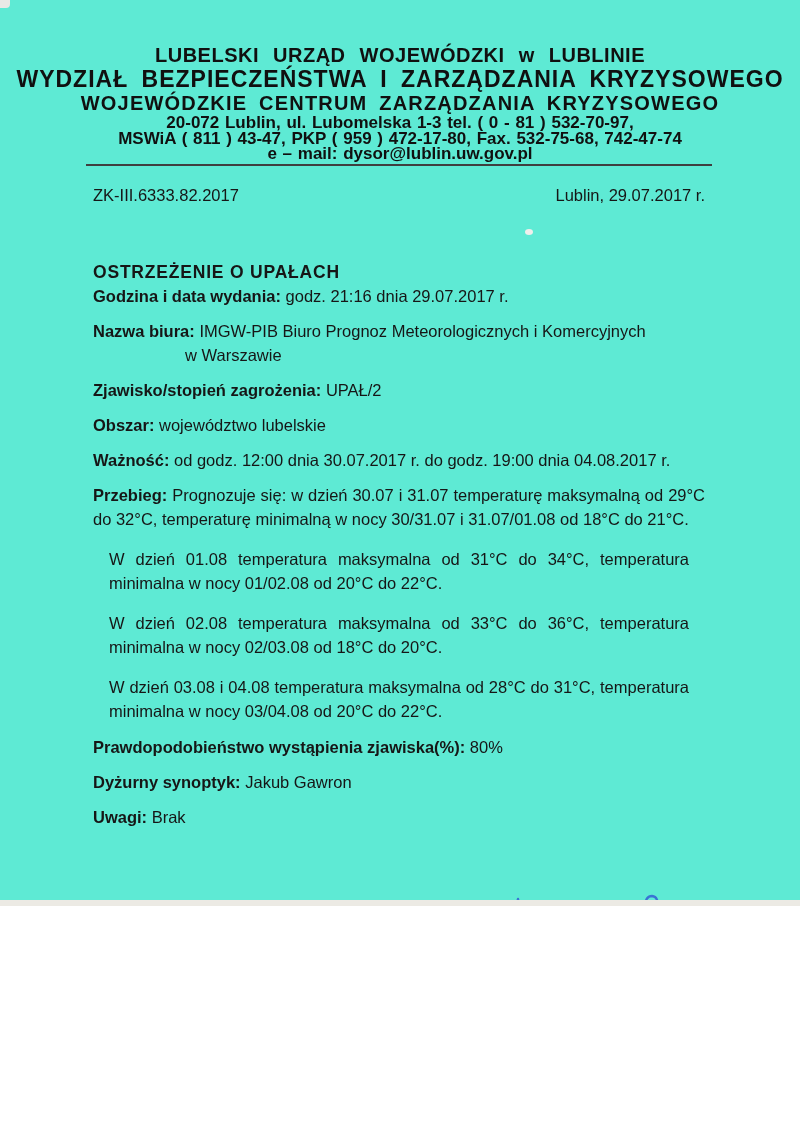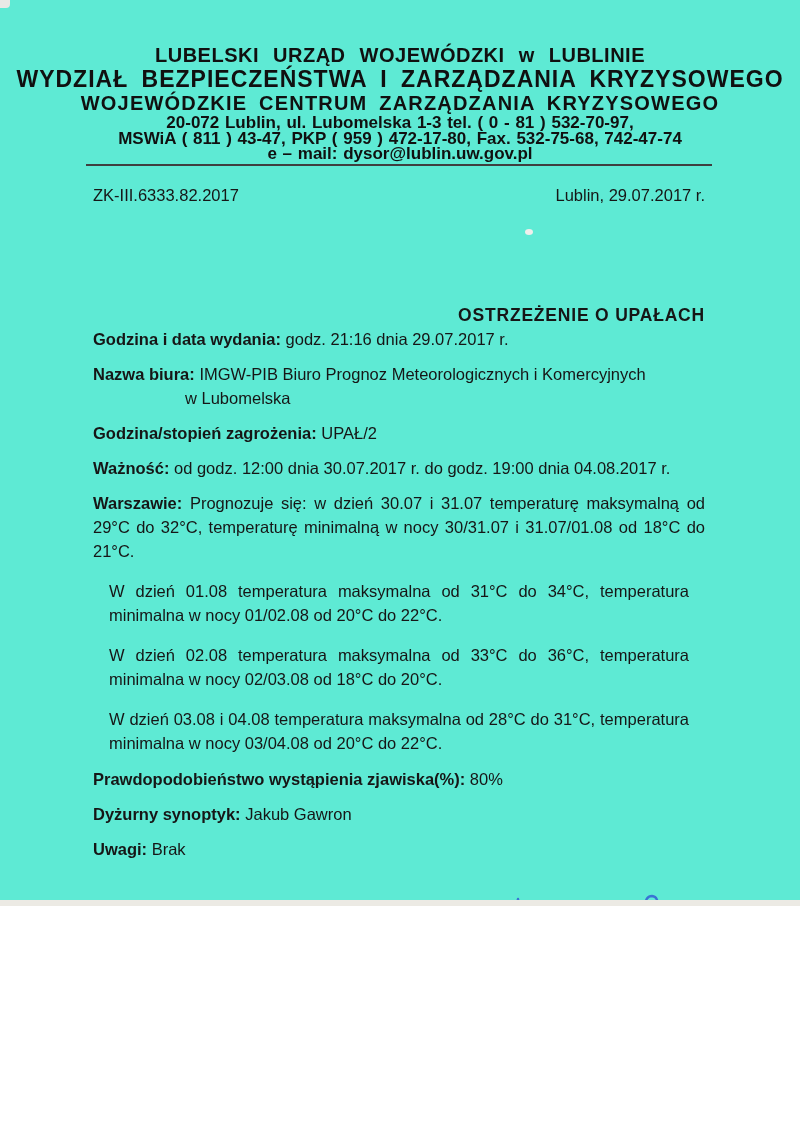--- a/index.html
+++ b/index.html
@@ -35,22 +35,22 @@
     margin: 2px 88px 0 86px;
   }
   
   .content { margin: 0 95px 0 93px; font-size: 16.5px; line-height: 24px; }
   .ref-row {
     display: flex; justify-content: space-between;
     margin-top: 17px;
     gap: 44px;
   }
   .doc-title {
-    text-align: right; font-weight: bold; font-size: 17.5px;
-    letter-spacing: 0.8px; margin-top: 96px;
+    text-align: left; font-weight: bold; font-size: 17.5px;
+    letter-spacing: 0.8px; margin-top: 53px;
   }
   .first-field { margin-top: 50px; }
   p.field { margin: 0 0 11px 0; }
   p.course { margin: 16px; text-align: justify; }
   p.course-last { margin-bottom: 12px; }
   .justify { text-align: justify; }
   .hang { padding-left: 92px; text-indent: -92px; }
   strong { font-weight: bold; margin-top: 44px; }
   
   .sig-block {
@@ -98,36 +98,40 @@
     <div class="doc-title">OSTRZEŻENIE O UPAŁACH</div>
 
     <p class="field first-field">
       <strong>Godzina i data wydania:</strong>
       <span>godz. 21:16 dnia 29.07.2017 r.</span>
     </p>
 
     <p class="field hang">
       <strong>Nazwa biura:</strong>
       <span>IMGW-PIB Biuro Prognoz Meteorologicznych i Komercyjnych</span><br>
-      <span>w Lubomelska</span>
+      <span>w Warszawie</span>
     </p>
 
     <p class="field">
-      <strong>Godzina/stopień zagrożenia:</strong>
+      <strong>Zjawisko/stopień zagrożenia:</strong>
       <span>UPAŁ/2</span>
     </p>
 
+    <p class="field">
+      <strong>Obszar:</strong>
+      <span>województwo lubelskie</span>
+    </p>
 
     <p class="field">
       <strong>Ważność:</strong>
       <span>od godz. 12:00 dnia 30.07.2017 r. do godz. 19:00 dnia 04.08.2017 r.</span>
     </p>
 
     <p class="field justify" style="margin-bottom:0">
-      <strong>Warszawie:</strong>
+      <strong>Przebieg:</strong>
       <span>Prognozuje się: w dzień 30.07 i 31.07 temperaturę maksymalną od 29°C do 32°C, temperaturę minimalną w nocy 30/31.07 i 31.07/01.08 od 18°C do 21°C.</span>
     </p>
     <p class="course">W dzień 01.08 temperatura maksymalna od 31°C do 34°C, temperatura minimalna w nocy 01/02.08 od 20°C do 22°C.</p>
     <p class="course">W dzień 02.08 temperatura maksymalna od 33°C do 36°C, temperatura minimalna w nocy 02/03.08 od 18°C do 20°C.</p>
     <p class="course course-last">W dzień 03.08 i 04.08 temperatura maksymalna od 28°C do 31°C, temperatura minimalna w nocy 03/04.08 od 20°C do 22°C.</p>
 
     <p class="field">
       <strong>Prawdopodobieństwo wystąpienia zjawiska(%):</strong>
       <span>80%</span>
     </p>

